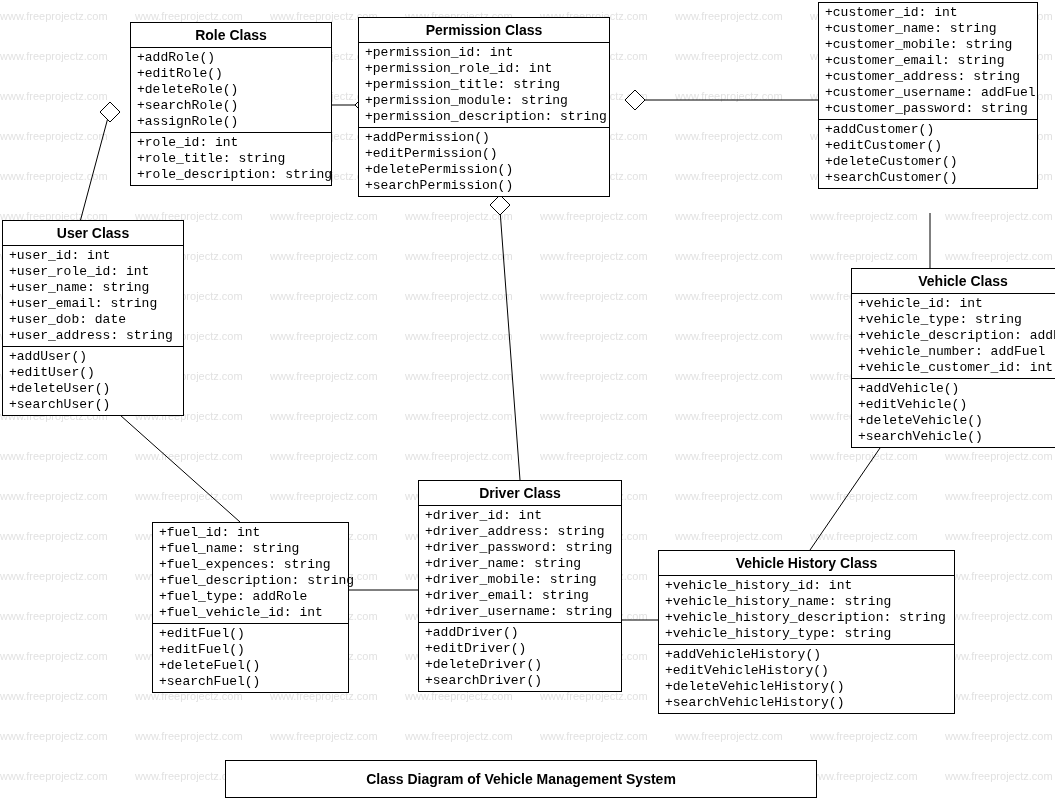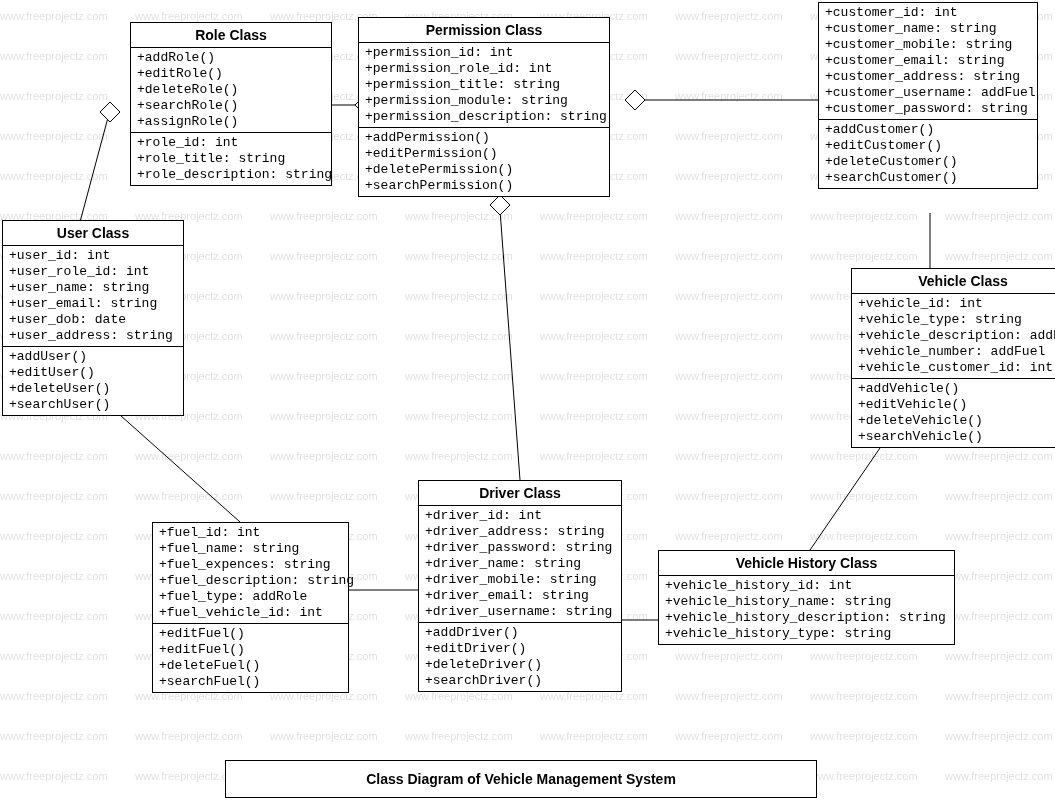--- a/index.html
+++ b/index.html
@@ -382,15 +382,21 @@
 </div>
 
 <div class="uml-box" style="left:658px; top:550px; width:295px;">
   <div class="uml-title">Vehicle History Class</div>
   <div class="uml-section">
       <div class="uml-row">+vehicle_history_id: int</div>
       <div class="uml-row">+vehicle_history_name: string</div>
       <div class="uml-row">+vehicle_history_description: string</div>
       <div class="uml-row">+vehicle_history_type: string</div>
     </div>
+  <div class="uml-section">
+      <div class="uml-row">+addVehicleHistory()</div>
+      <div class="uml-row">+editVehicleHistory()</div>
+      <div class="uml-row">+deleteVehicleHistory()</div>
+      <div class="uml-row">+searchVehicleHistory()</div>
+    </div>
 </div>
 
 <div class="caption-box" style="left:225px; top:760px; width:550px;">Class Diagram of Vehicle Management System</div>
 
 </body></html>

